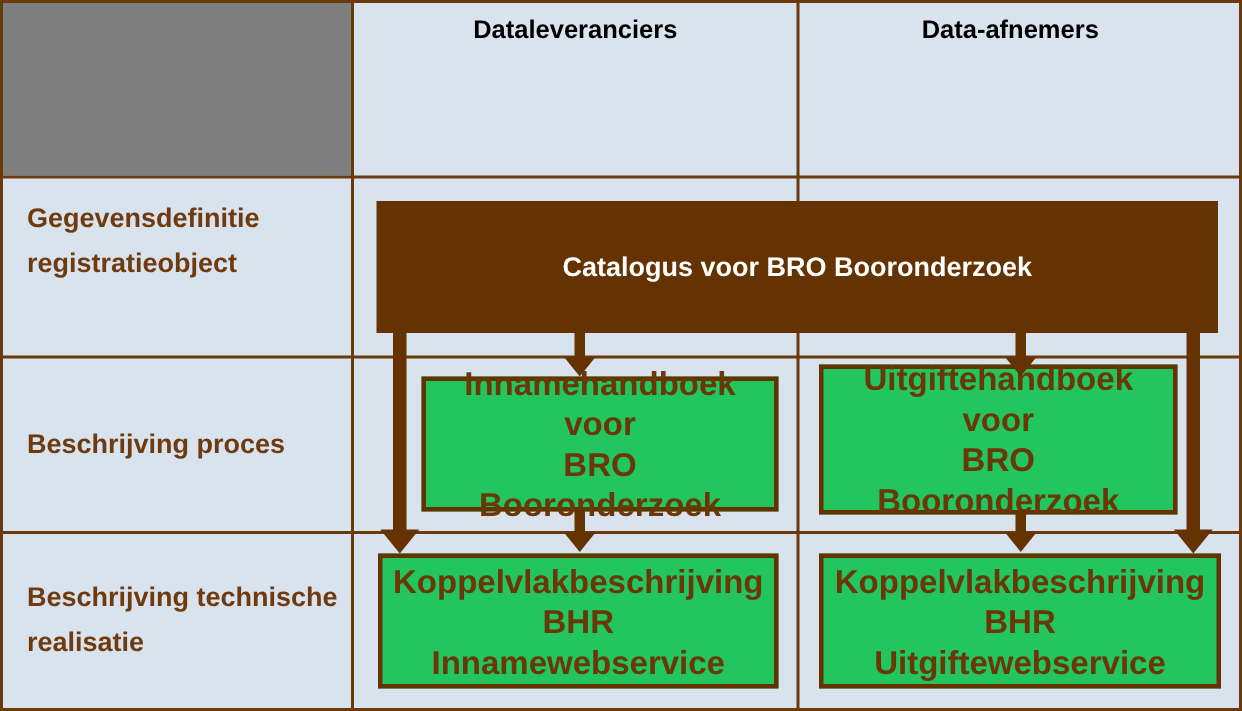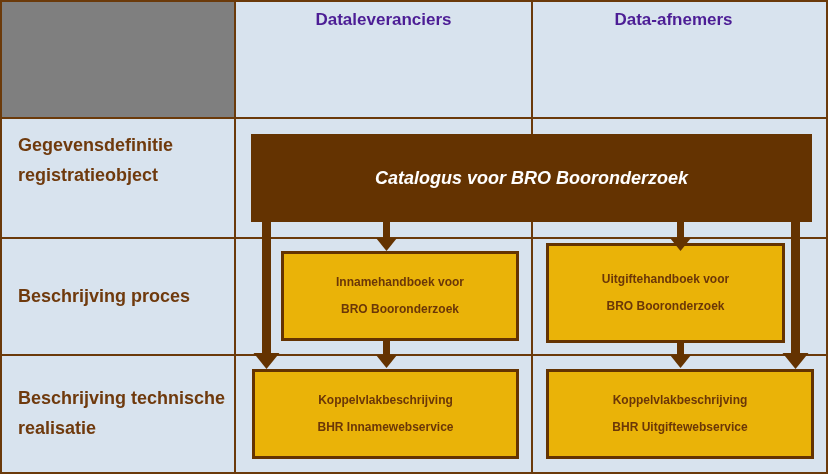--- a/index.html
+++ b/index.html
@@ -24,21 +24,21 @@
 
   .vline { position: absolute; top: 0; width: 2px; height: 470px; background: #6b3a0a; }
   .hline { position: absolute; left: 0; width: 824px; height: 2px; background: #6b3a0a; }
 
   .col-header {
     position: absolute;
     top: 8px;
     text-align: center;
     font-size: 17px;
     font-weight: bold;
-    color: #4c1d95;
+    color: #000000;
   }
 
   .row-label {
     position: absolute;
     left: 16px;
     width: 212px;
     display: flex;
     align-items: center;
     font-size: 18px;
     font-weight: bold;
@@ -54,28 +54,27 @@
     justify-content: center;
     text-align: center;
     font-weight: bold;
     white-space: pre-line;
   }
 
   .catalog {
     background: #643301;
     color: #ffffff;
     font-size: 18px;
-    font-style: italic;
   }
 
   .tan {
-    background: #eab308;
+    background: #22c55e;
     border: 3px solid #643301;
     color: #6b3708;
-    font-size: 12px;
+    font-size: 22px;
     line-height: 27px;
     padding: 0 22px;
   }
 
   .arrows {
     position: absolute;
     left: 0; top: 0;
     width: 824px; height: 470px;
     pointer-events: none;
   }

